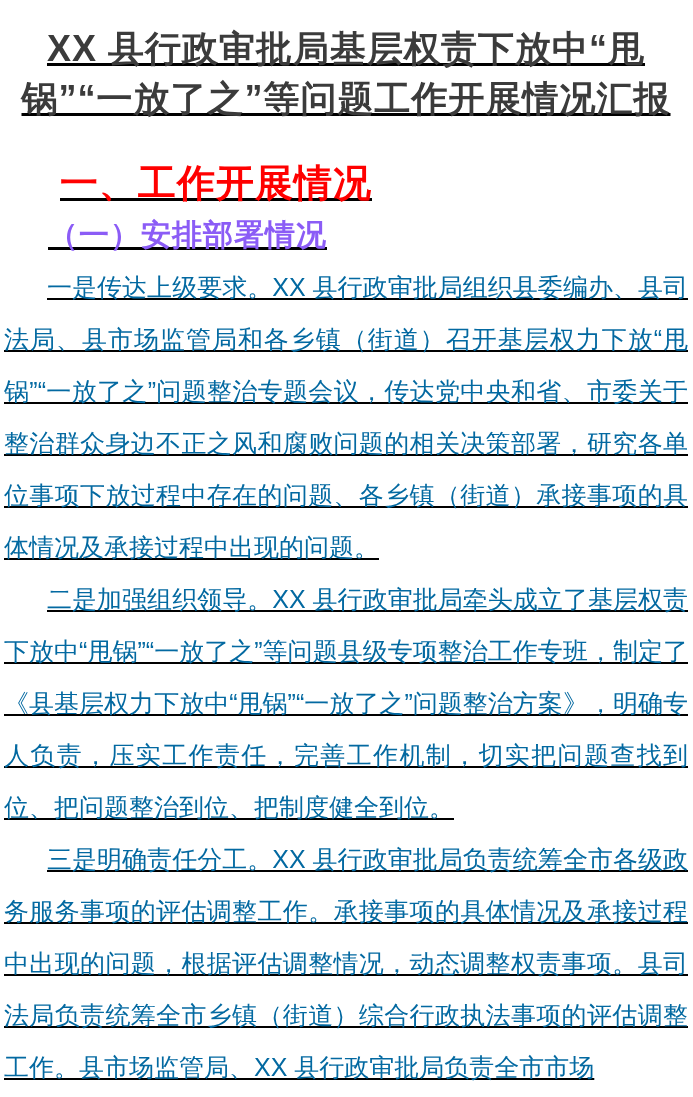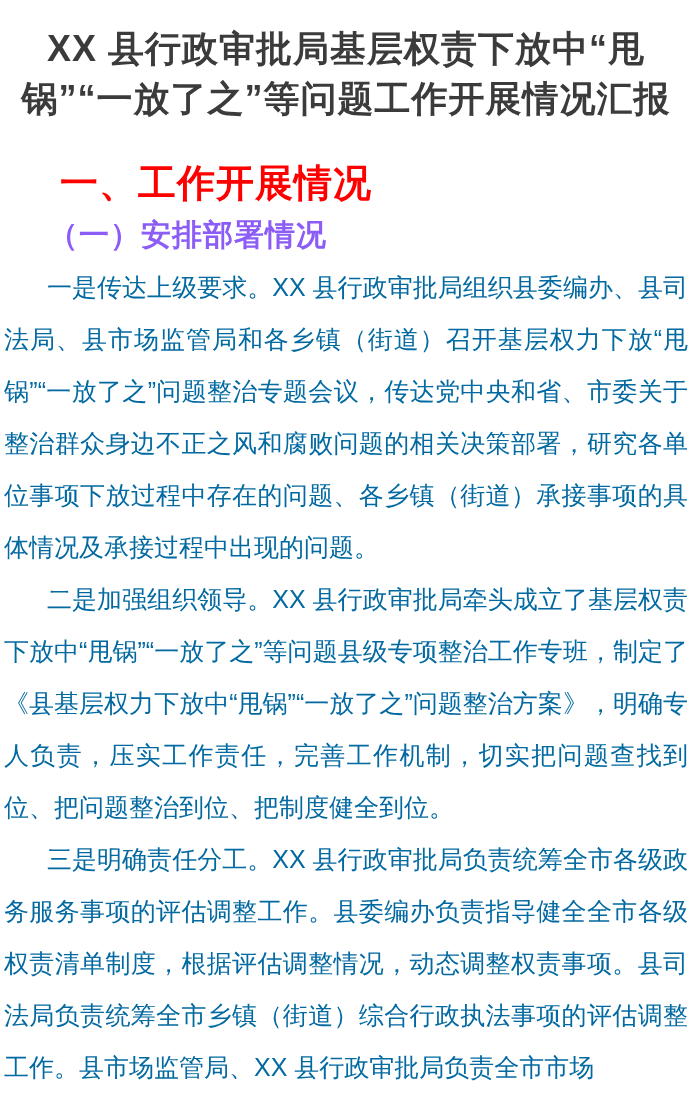--- a/index.html
+++ b/index.html
@@ -13,20 +13,21 @@
     overflow: hidden;
     font-family: "Liberation Sans", sans-serif;
   }
   .page {
     box-sizing: border-box;
     width: 693px;
     height: 1097px;
     padding: 0 5px 4px 4px;
     background: #ffffff;
     overflow: hidden;
+    text-decoration: underline;
   }
   .doc-title {
     margin: 24px 0 33px 0;
     font-size: 36px;
     line-height: 50px;
     font-weight: 700;
     letter-spacing: 1px;
     color: #3b3b3b;
     text-align: center;
   }
@@ -65,14 +66,14 @@
   <h1 class="doc-title">XX 县行政审批局基层权责下放中“甩锅”“一放了之”等问题工作开展情况汇报</h1>
 
   <h2 class="heading-red">一、工作开展情况</h2>
 
   <h3 class="heading-blue">（一）安排部署情况</h3>
 
   <p class="para">一是传达上级要求。XX 县行政审批局组织县委编办、县司法局、县市场监管局和各乡镇（街道）召开基层权力下放“甩锅”“一放了之”问题整治专题会议，传达党中央和省、市委关于整治群众身边不正之风和腐败问题的相关决策部署，研究各单位事项下放过程中存在的问题、各乡镇（街道）承接事项的具体情况及承接过程中出现的问题。</p>
 
   <p class="para">二是加强组织领导。XX 县行政审批局牵头成立了基层权责下放中“甩锅”“一放了之”等问题县级专项整治工作专班，制定了《县基层权力下放中“甩锅”“一放了之”问题整治方案》，明确专人负责，压实工作责任，完善工作机制，切实把问题查找到位、把问题整治到位、把制度健全到位。</p>
 
-  <p class="para">三是明确责任分工。XX 县行政审批局负责统筹全市各级政务服务事项的评估调整工作。县委编办负责指导健全全市各级权责清单制度，根据评估调整情况，动态调整权责事项。县司法局负责统筹全市乡镇（街道）综合行政执法事项的评估调整工作。县市场监管局、XX 县行政审批局负责全市市场</p>
+  <p class="para">三是明确责任分工。XX 县行政审批局负责统筹全市各级政务服务事项的评估调整工作。承接事项的具体情况及承接过程中出现的问题，根据评估调整情况，动态调整权责事项。县司法局负责统筹全市乡镇（街道）综合行政执法事项的评估调整工作。县市场监管局、XX 县行政审批局负责全市市场</p>
 </div>
 
 </body></html>

